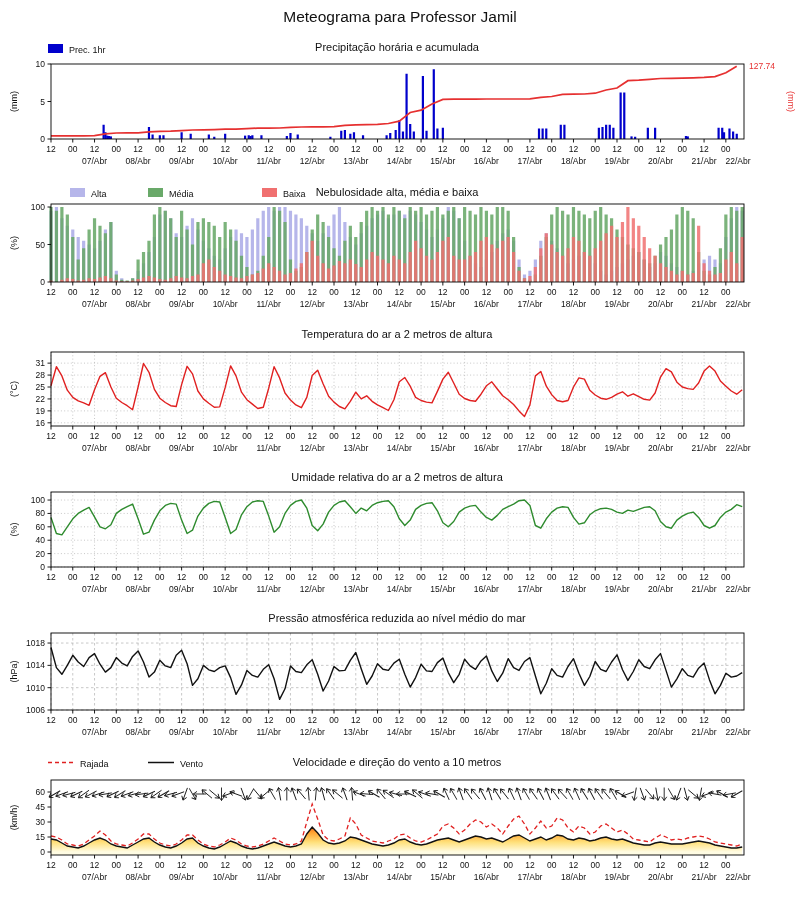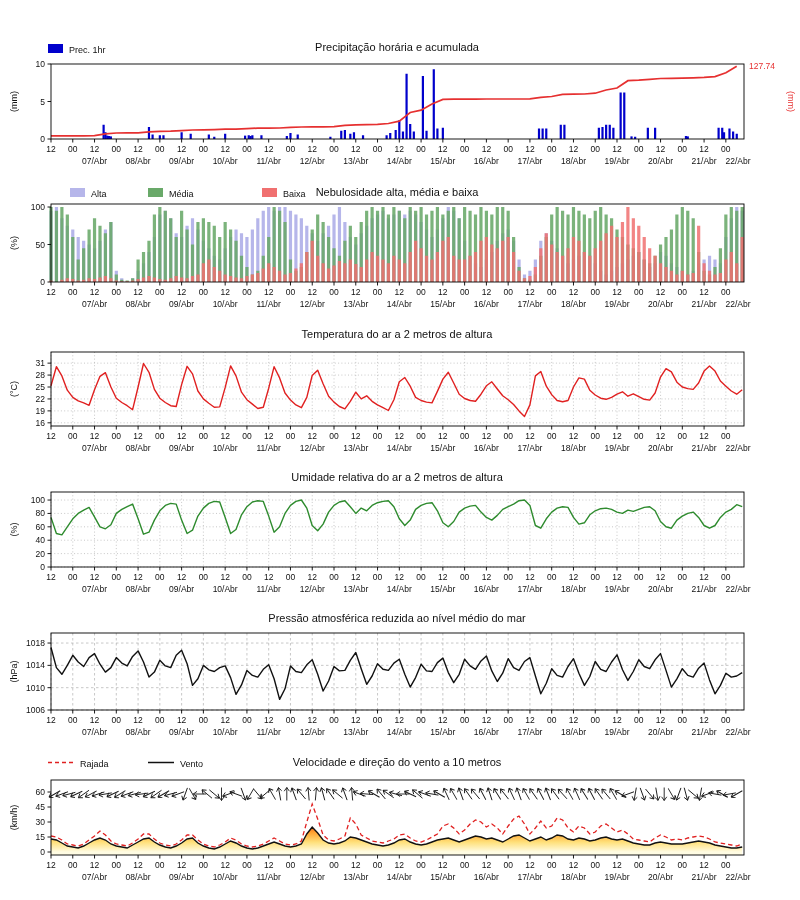--- a/index.html
+++ b/index.html
@@ -6,20 +6,21 @@
   .fig{position:relative;width:800px;height:900px;background:#fff;
        font-family:"Liberation Sans","DejaVu Sans",sans-serif;overflow:hidden;}
   .main-title{position:absolute;top:8px;left:0;width:800px;text-align:center;
        font-size:15.5px;color:#111;}
   svg{position:absolute;top:0;left:0;}
 </style>
 </head>
 <body>
 
 <div class="fig">
+  <div class="main-title">Meteograma para Professor Jamil</div>
   <svg id="chart" width="800" height="900" viewBox="0 0 800 900">
       <defs>
         <linearGradient id="wg" gradientUnits="userSpaceOnUse" x1="0" y1="852" x2="0" y2="819">
           <stop offset="0" stop-color="#fffce3"></stop>
           <stop offset="0.3" stop-color="#ffe07a"></stop>
           <stop offset="0.6" stop-color="#ffa02e"></stop>
           <stop offset="0.85" stop-color="#e64310"></stop>
           <stop offset="1" stop-color="#c21a02"></stop>
         </linearGradient>
       </defs>

